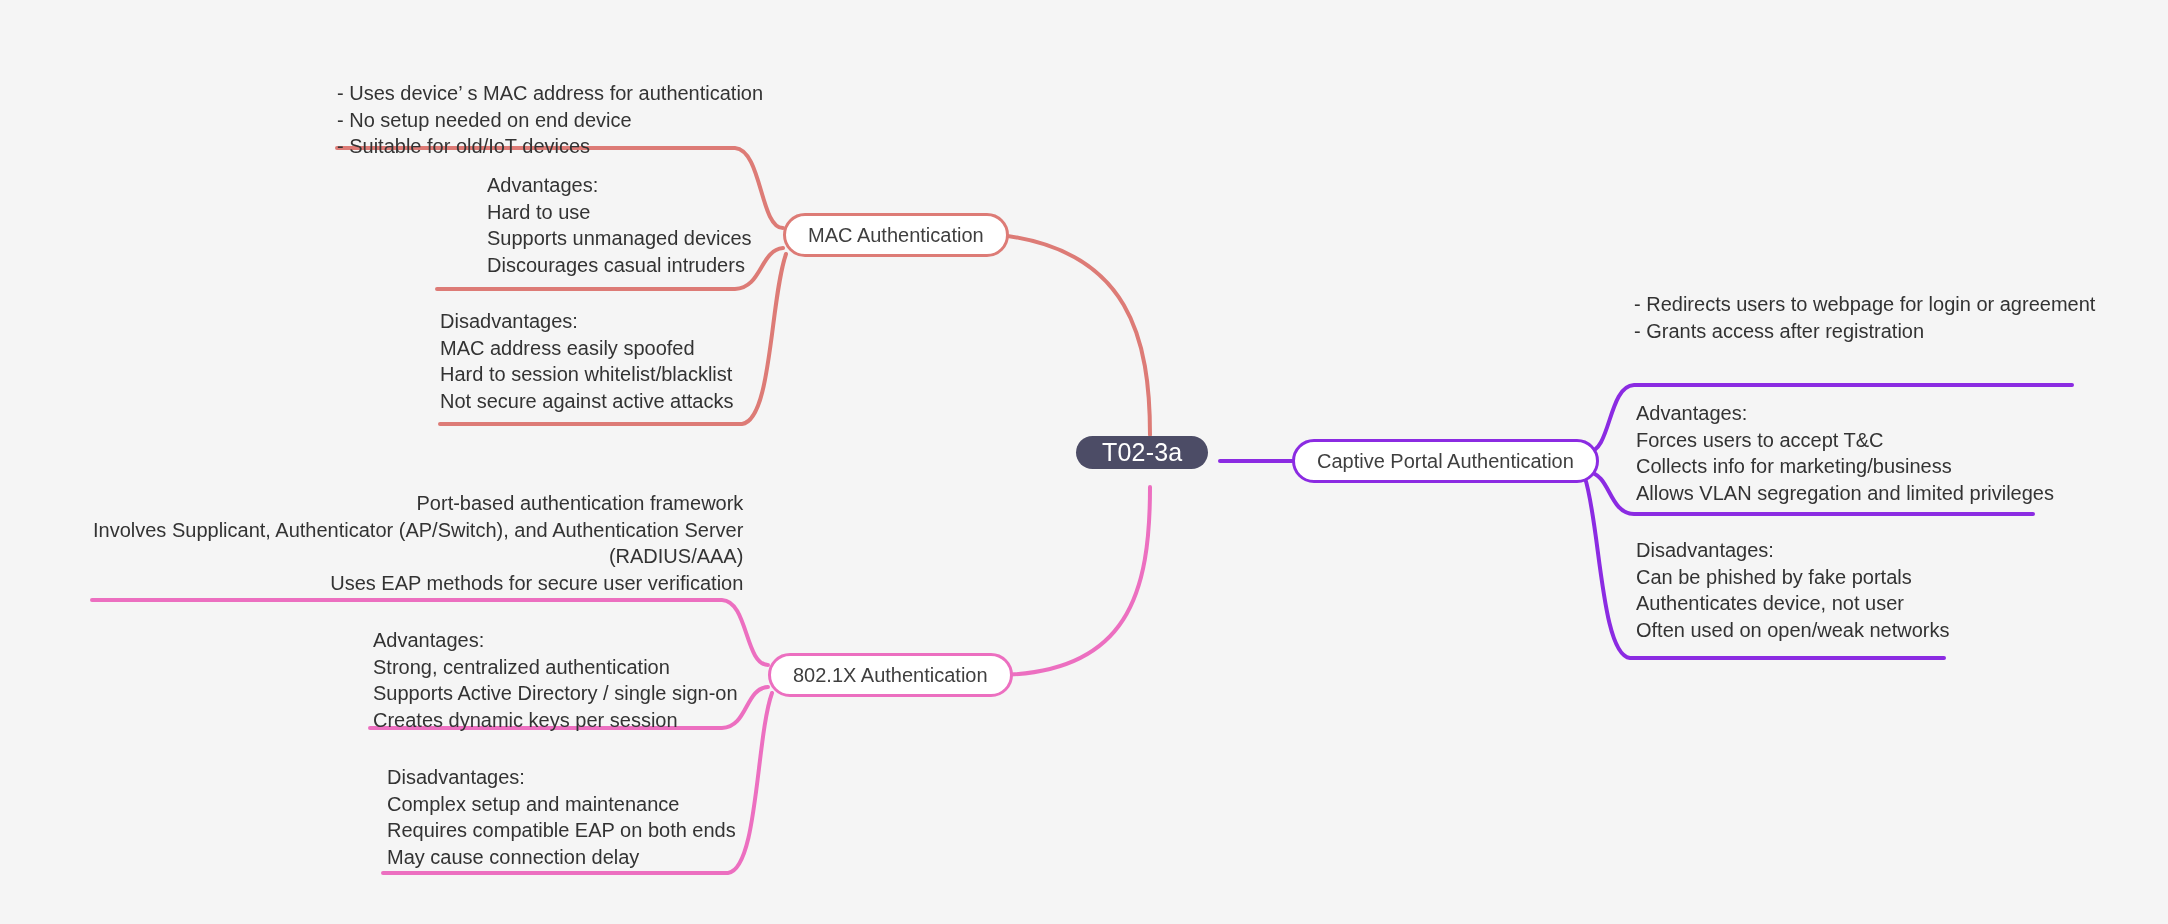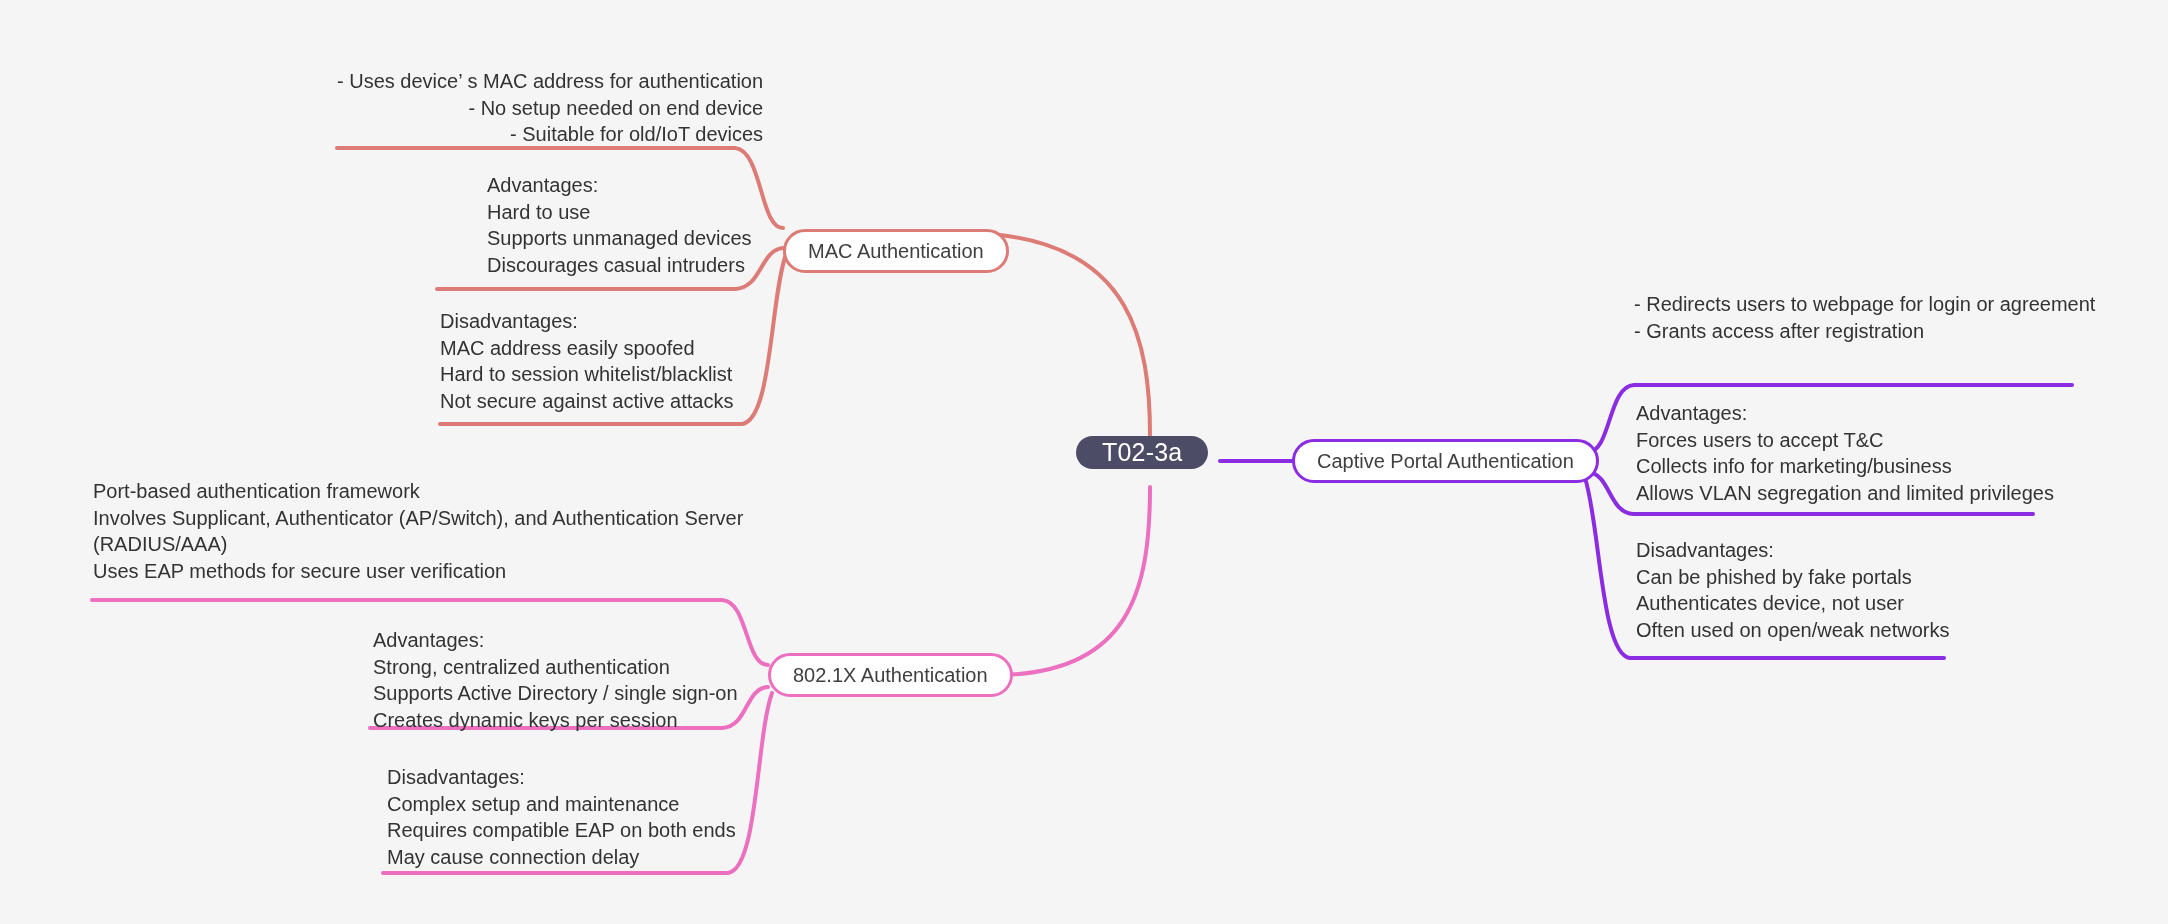--- a/index.html
+++ b/index.html
@@ -85,39 +85,39 @@
       <path stroke="#8b2be2" d="M 1588 452 C 1611 452 1608 386 1634 385 L 2072 385"></path>
       <path stroke="#8b2be2" d="M 1588 472 C 1611 474 1608 513 1634 514 L 2033 514"></path>
       <path stroke="#8b2be2" d="M 1585 478 C 1600 524 1601 655 1630 658 L 1944 658"></path>
     </g>
   </svg>
 
   <div class="node root-node" style="left:1076px; top:436px;">
     <span>T02-3a</span>
   </div>
 
-  <div class="node topic-node topic-mac" style="left:783px; top:213px;margin-top:16px;">
+  <div class="node topic-node topic-mac" style="left:783px; top:213px;">
     <span>MAC Authentication</span>
   </div>
 
   <div class="node topic-node topic-8021x" style="left:768px; top:653px;">
     <span>802.1X Authentication</span>
   </div>
 
   <div class="node topic-node topic-captive" style="left:1292px; top:439px;">
     <span>Captive Portal Authentication</span>
   </div>
 
-  <div class="leaf" style="left:337px; top:68px;text-align:right;"><div>- Uses device’ s MAC address for authentication</div><div>- No setup needed on end device</div><div>- Suitable for old/IoT devices</div></div>
+  <div class="leaf" style="left:337px; top:80px;"><div>- Uses device’ s MAC address for authentication</div><div>- No setup needed on end device</div><div>- Suitable for old/IoT devices</div></div>
 
   <div class="leaf" style="left:487px; top:172px;"><div>Advantages:</div><div>Hard to use</div><div>Supports unmanaged devices</div><div>Discourages casual intruders</div></div>
 
   <div class="leaf" style="left:440px; top:308px;"><div>Disadvantages:</div><div>MAC address easily spoofed</div><div>Hard to session whitelist/blacklist</div><div>Not secure against active attacks</div></div>
 
-  <div class="leaf" style="left:93px; top:478px;"><div>Port-based authentication framework</div><div>Involves Supplicant, Authenticator (AP/Switch), and Authentication Server</div><div>(RADIUS/AAA)</div><div>Uses EAP methods for secure user verification</div></div>
+  <div class="leaf" style="left:93px; top:490px;text-align:right;"><div>Port-based authentication framework</div><div>Involves Supplicant, Authenticator (AP/Switch), and Authentication Server</div><div>(RADIUS/AAA)</div><div>Uses EAP methods for secure user verification</div></div>
 
   <div class="leaf" style="left:373px; top:627px;"><div>Advantages:</div><div>Strong, centralized authentication</div><div>Supports Active Directory / single sign-on</div><div>Creates dynamic keys per session</div></div>
 
   <div class="leaf" style="left:387px; top:764px;"><div>Disadvantages:</div><div>Complex setup and maintenance</div><div>Requires compatible EAP on both ends</div><div>May cause connection delay</div></div>
 
   <div class="leaf" style="left:1634px; top:291px;"><div>- Redirects users to webpage for login or agreement</div><div>- Grants access after registration</div></div>
 
   <div class="leaf" style="left:1636px; top:400px;"><div>Advantages:</div><div>Forces users to accept T&amp;C</div><div>Collects info for marketing/business</div><div>Allows VLAN segregation and limited privileges</div></div>
 
   <div class="leaf" style="left:1636px; top:537px;"><div>Disadvantages:</div><div>Can be phished by fake portals</div><div>Authenticates device, not user</div><div>Often used on open/weak networks</div></div>

